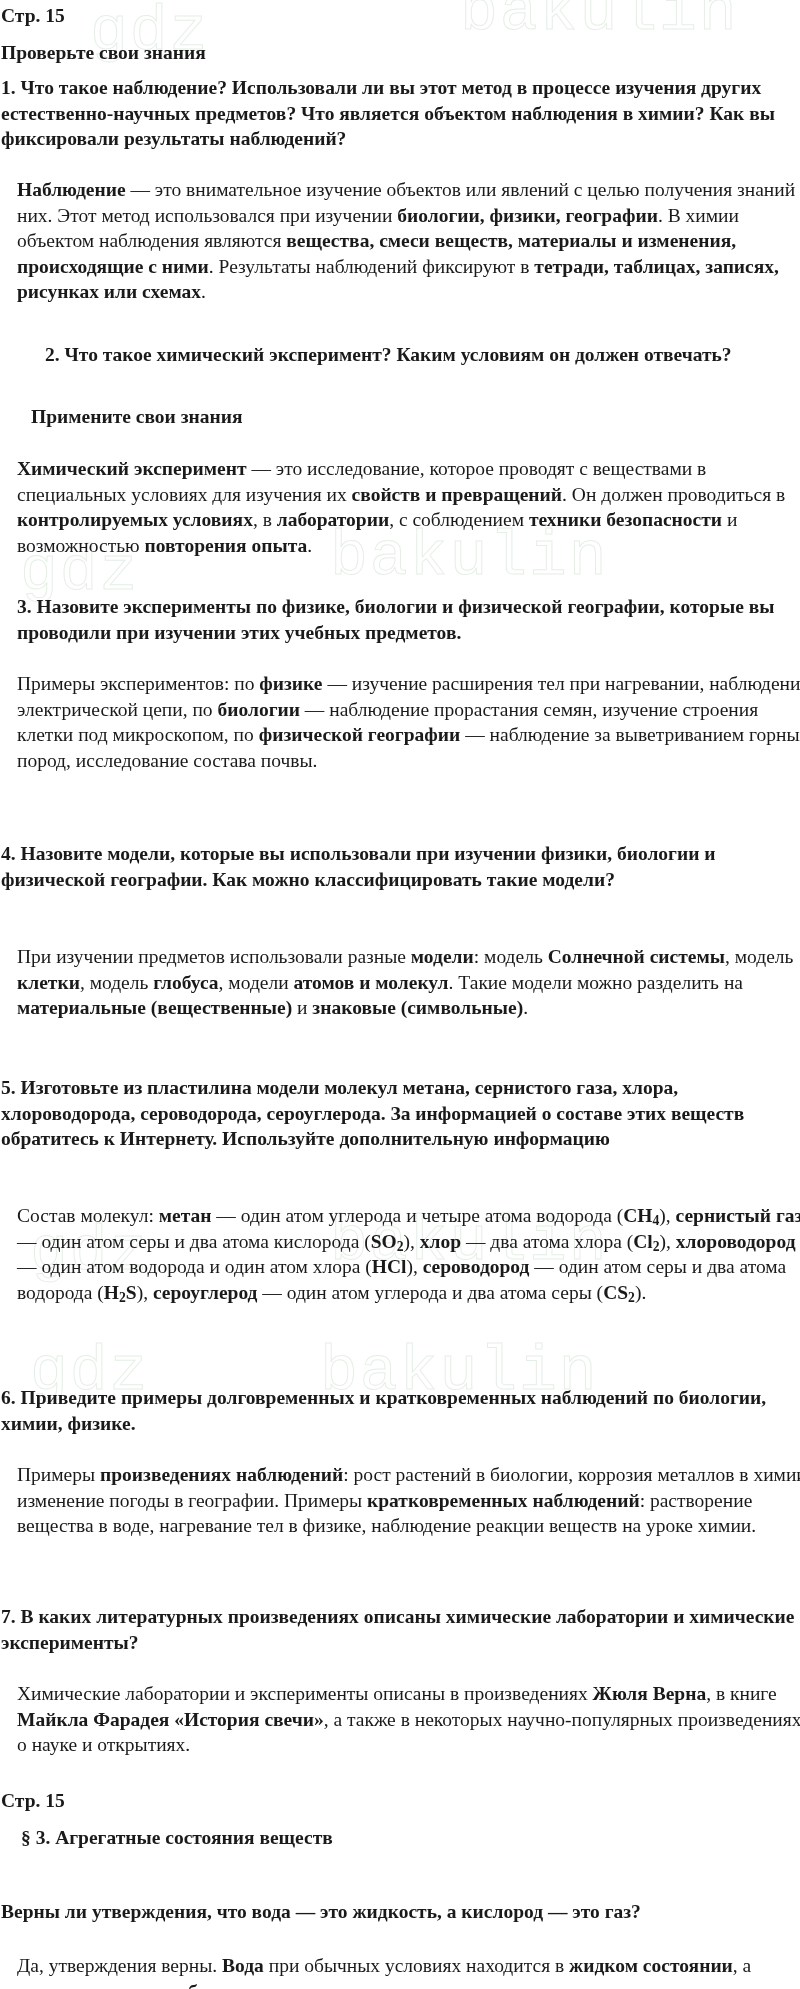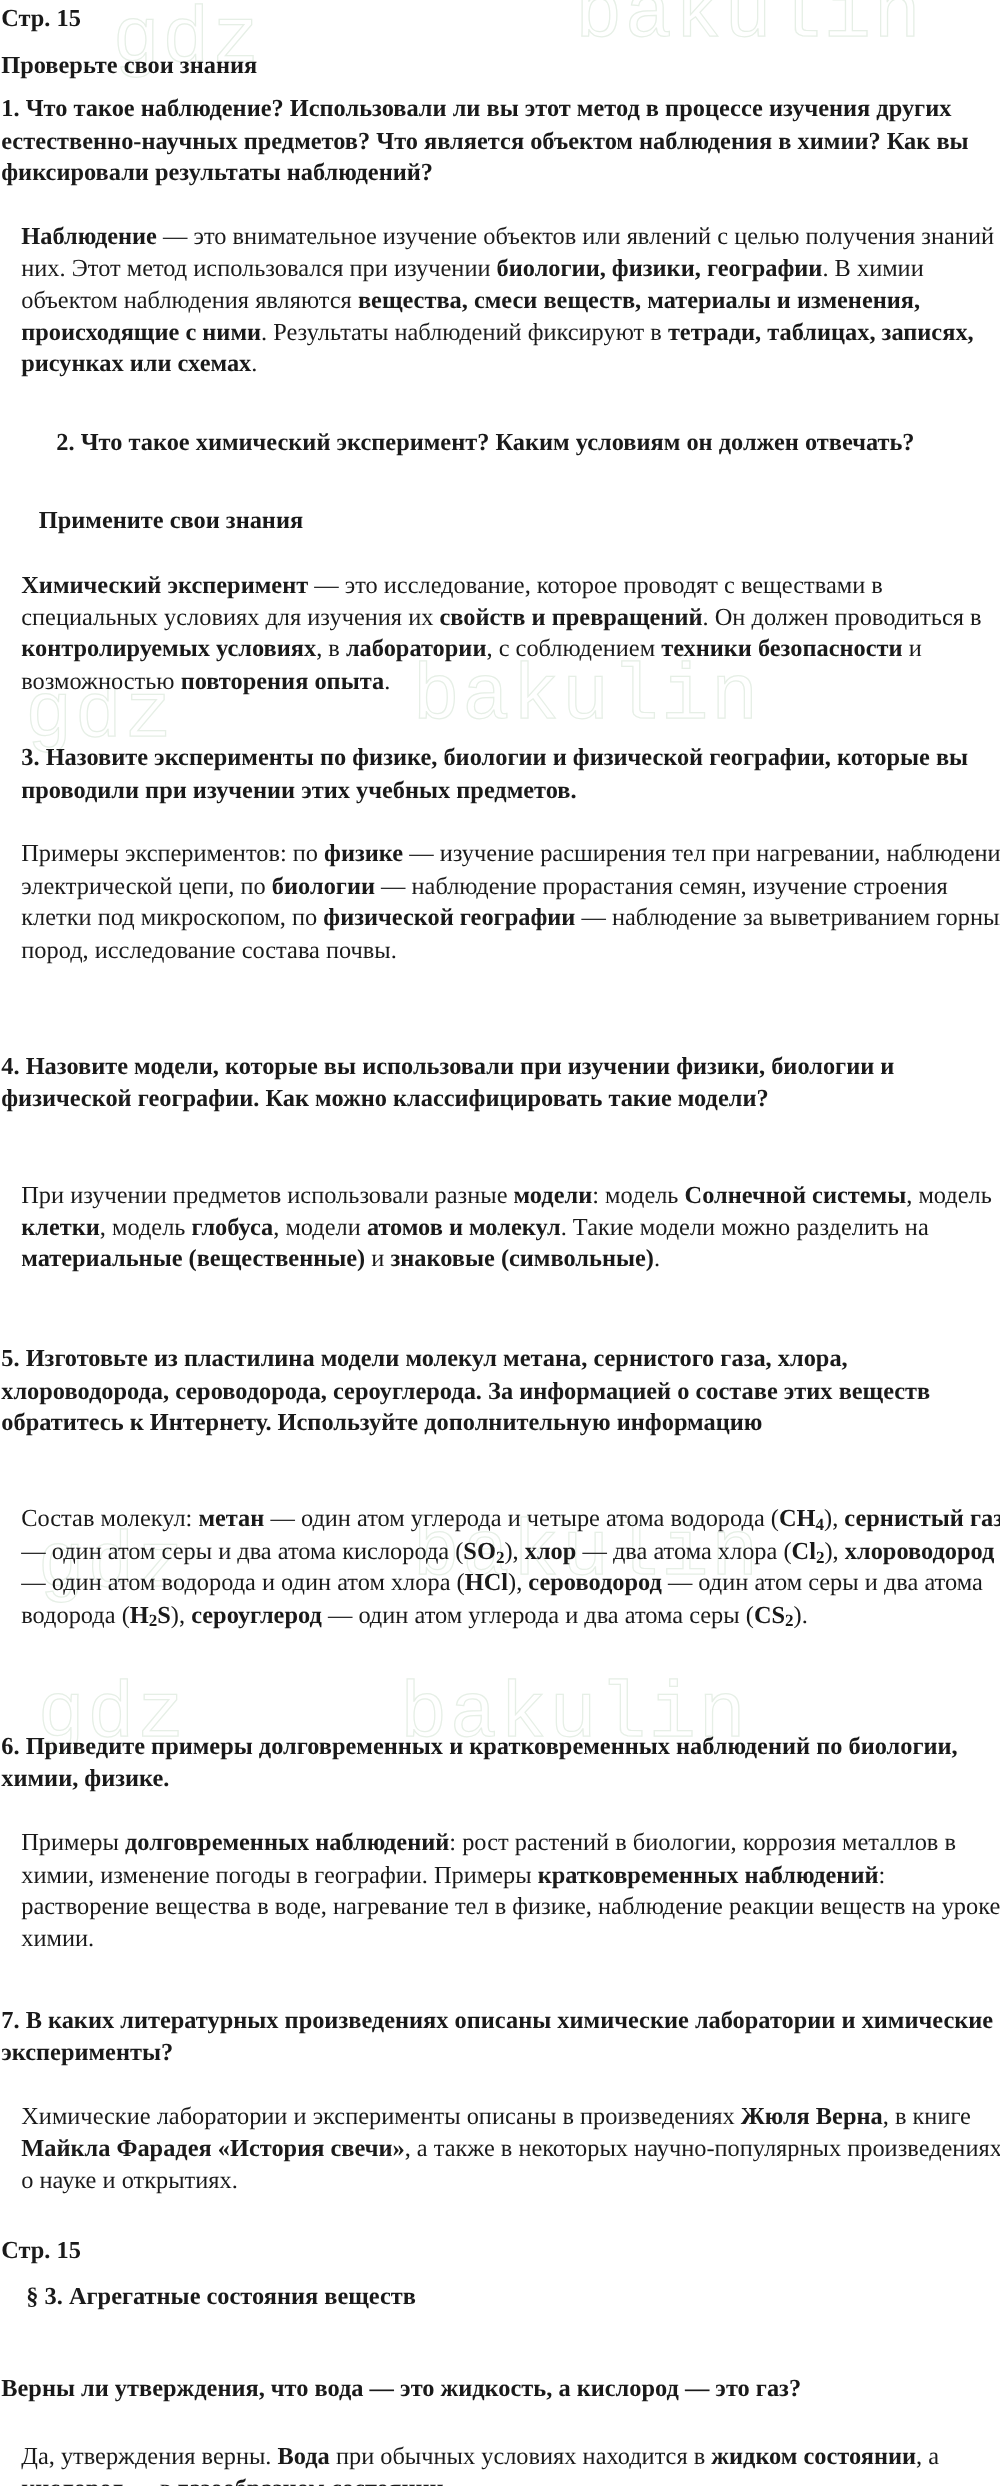--- a/index.html
+++ b/index.html
@@ -49,21 +49,21 @@
   <div class="blk h" style="top:594px;margin-left:16px;">3. Назовите эксперименты по физике, биологии и физической географии, которые вы проводили при изучении этих учебных предметов.</div>
   <p class="blk rich" style="top:655px;">Примеры экспериментов: по <b>физике</b> — изучение расширения тел при нагревании, наблюдение электрической цепи, по <b>биологии</b> — наблюдение прорастания семян, изучение строения клетки под микроскопом, по <b>физической географии</b> — наблюдение за выветриванием горных пород, исследование состава почвы.</p>
 
   <div class="blk h" style="top:841px;">4. Назовите модели, которые вы использовали при изучении физики, биологии и физической географии. Как можно классифицировать такие модели?</div>
   <p class="blk rich" style="top:928px;">При изучении предметов использовали разные <b>модели</b>: модель <b>Солнечной системы</b>, модель <b>клетки</b>, модель <b>глобуса</b>, модели <b>атомов и молекул</b>. Такие модели можно разделить на <b>материальные (вещественные)</b> и <b>знаковые (символьные)</b>.</p>
 
   <div class="blk h" style="top:1075px;">5. Изготовьте из пластилина модели молекул метана, сернистого газа, хлора, хлороводорода, сероводорода, сероуглерода. За информацией о составе этих веществ обратитесь к Интернету. Используйте дополнительную информацию</div>
   <p class="blk rich" style="top:1187px;">Состав молекул: <b>метан</b> — один атом углерода и четыре атома водорода (<b>CH<sub>4</sub></b>), <b>сернистый газ</b> — один атом серы и два атома кислорода (<b>SO<sub>2</sub></b>), <b>хлор</b> — два атома хлора (<b>Cl<sub>2</sub></b>), <b>хлороводород</b> — один атом водорода и один атом хлора (<b>HCl</b>), <b>сероводород</b> — один атом серы и два атома водорода (<b>H<sub>2</sub>S</b>), <b>сероуглерод</b> — один атом углерода и два атома серы (<b>CS<sub>2</sub></b>).</p>
 
   <div class="blk h" style="top:1385px;">6. Приведите примеры долговременных и кратковременных наблюдений по биологии, химии, физике.</div>
-  <p class="blk rich" style="top:1446px;">Примеры <b>долговременных наблюдений</b>: рост растений в биологии, коррозия металлов в химии, изменение погоды в географии. Примеры <b>кратковременных наблюдений</b>: растворение вещества в воде, нагревание тел в физике, наблюдение реакции веществ на уроке химии.</p>
+  <p class="blk rich" style="top:1446px;">Примеры <b>произведениях наблюдений</b>: рост растений в биологии, коррозия металлов в химии, изменение погоды в географии. Примеры <b>кратковременных наблюдений</b>: растворение вещества в воде, нагревание тел в физике, наблюдение реакции веществ на уроке химии.</p>
 
   <div class="blk h" style="top:1604px;">7. В каких литературных произведениях описаны химические лаборатории и химические эксперименты?</div>
   <p class="blk rich" style="top:1665px;">Химические лаборатории и эксперименты описаны в произведениях <b>Жюля Верна</b>, в книге <b>Майкла Фарадея «История свечи»</b>, а также в некоторых научно-популярных произведениях о науке и открытиях.</p>
 
   <div class="blk h" style="top:1788px;">Стр. 15</div>
   <div class="blk h" style="top:1825px;margin-left:20px;">§ 3. Агрегатные состояния веществ</div>
 
   <div class="blk h" style="top:1899px;">Верны ли утверждения, что вода — это жидкость, а кислород — это газ?</div>
   <p class="blk rich" style="top:1937px;">Да, утверждения верны. <b>Вода</b> при обычных условиях находится в <b>жидком состоянии</b>, а <b>кислород</b> — в <b>газообразном состоянии</b>.</p>
 

